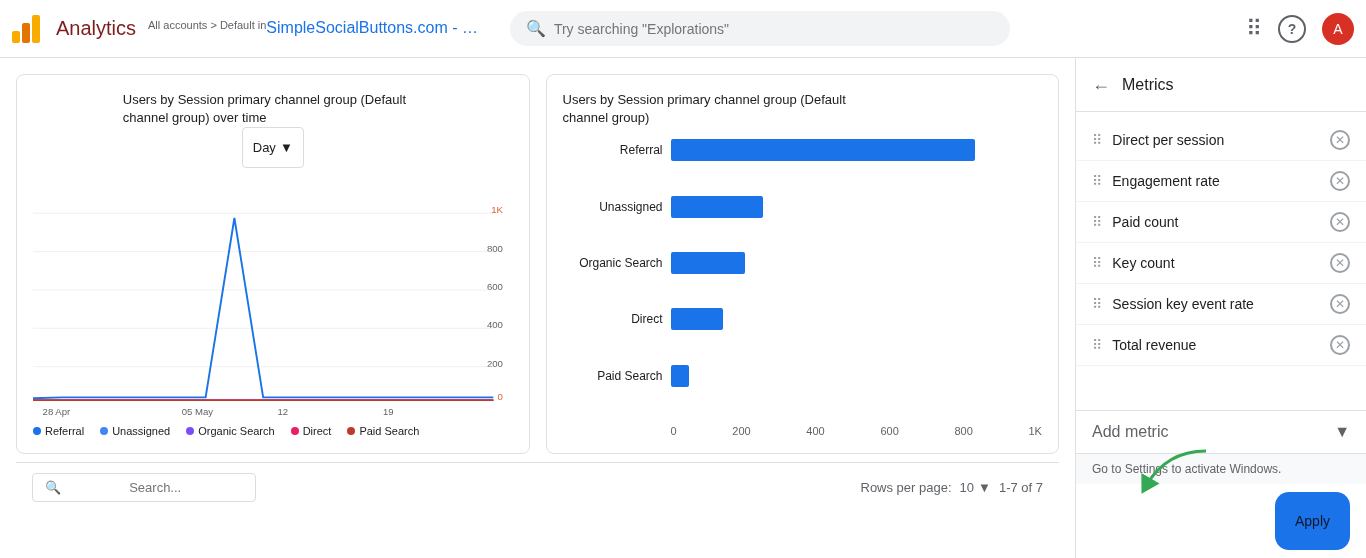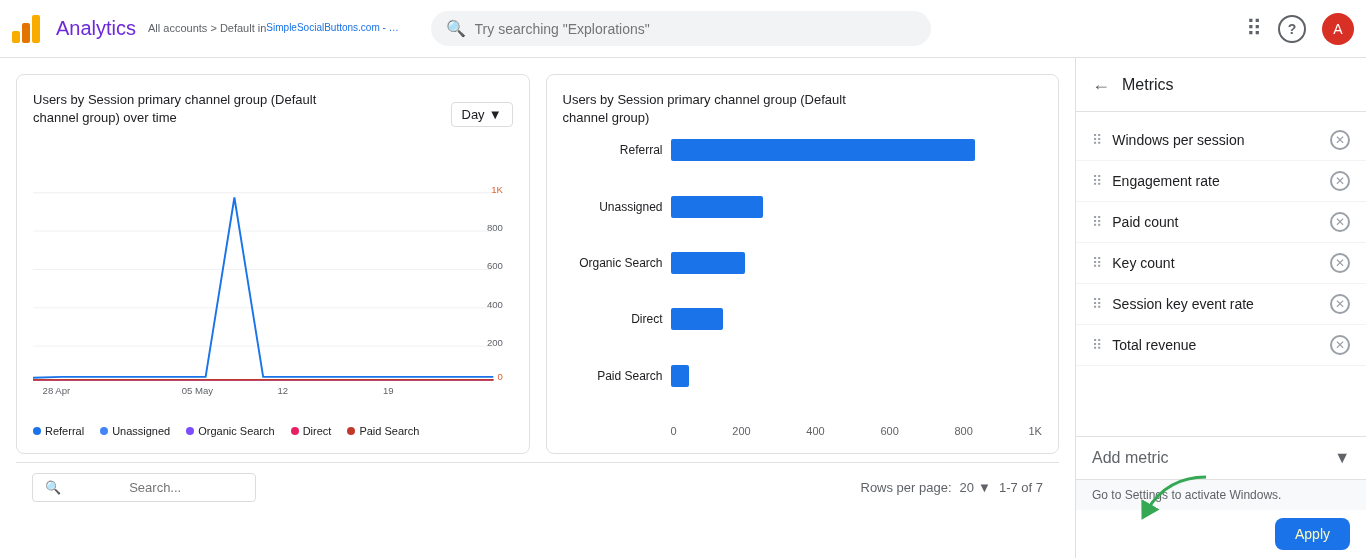--- a/index.html
+++ b/index.html
@@ -9,23 +9,23 @@
     .topnav {
       display: flex; align-items: center; height: 58px;
       padding: 0 12px; border-bottom: 1px solid #e0e0e0;
       background: #fff; gap: 12px;
     }
     .logo-icon { display: flex; align-items: flex-end; gap: 2px; height: 28px; }
     .logo-bar { width: 8px; border-radius: 2px; }
     .logo-bar1 { height: 12px; background: #F9AB00; }
     .logo-bar2 { height: 20px; background: #E37400; }
     .logo-bar3 { height: 28px; background: #F9AB00; }
-    .app-title { font-size: 20px; font-weight: 400; color: #6d28d9; margin-left: 4px; }
+    .app-title { font-size: 20px; font-weight: 400; color: #7f1d1d; margin-left: 4px; }
     .account-info { font-size: 11px; color: #5f6368; display: flex; flex-direction: row; line-height: 1.3; }
-    .account-name { color: #1a73e8; font-size: 10px; }
+    .account-name { color: #1a73e8; font-size: 16px; }
     .search-bar {
       flex: 1; max-width: 500px; display: flex; align-items: center;
       background: #f1f3f4; border-radius: 24px; padding: 8px 16px; gap: 8px; margin-left: 20px;
     }
     .search-bar input { border: none; background: transparent; outline: none; font-size: 14px; color: #202124; width: 100%; }
     .search-icon-svg { color: #5f6368; font-size: 16px; }
     .nav-right { margin-left: auto; display: flex; align-items: center; gap: 16px; }
     .grid-icon { font-size: 22px; color: #5f6368; cursor: pointer; }
     .help-icon {
       width: 28px; height: 28px; border-radius: 50%; border: 2px solid #5f6368;
@@ -43,25 +43,25 @@
 
     
     .left-panel { flex: 1; padding: 16px; overflow: auto; border-right: 1px solid #e0e0e0; }
     .charts-row { display: flex; gap: 16px; height: 380px; }
 
     
     .line-chart-container {
       flex: 1; border: 1px solid #e0e0e0; border-radius: 8px; padding: 16px;
       display: flex; flex-direction: column;
     }
-    .chart-header { display: flex; justify-content: space-between; align-items: flex-end; margin-bottom: 16px; }
+    .chart-header { display: flex; justify-content: space-between; align-items: center; margin-bottom: 16px; flex-direction: column; }
     .chart-title { font-size: 13px; color: #202124; max-width: 300px; line-height: 1.4; }
     .day-selector {
       display: flex; align-items: center; gap: 4px; border: 1px solid #dadce0;
-      border-radius: 4px; padding: 4px 10px; cursor: pointer; font-size: 13px;
+      border-radius: 4px; padding: 12px 10px; cursor: pointer; font-size: 13px;
     }
     .chart-area { flex: 1; position: relative; margin-top: 8px; }
     .line-chart-svg { width: 100%; height: 100%; }
     .legend { display: flex; gap: 16px; flex-wrap: wrap; margin-top: 8px; font-size: 11px; }
     .legend-item { display: flex; align-items: center; gap: 4px; }
     .legend-dot { width: 8px; height: 8px; border-radius: 50%; }
 
     
     .bar-chart-container {
       flex: 1; border: 1px solid #e0e0e0; border-radius: 8px; padding: 16px;
@@ -116,22 +116,22 @@
 
     
     .activate-banner {
       background: #f8f9fa; padding: 8px 16px; border-top: 1px solid #e0e0e0;
       font-size: 12px; color: #5f6368;
     }
     .apply-btn {
       display: flex; justify-content: flex-end; padding: 8px 16px;
     }
     .apply-button {
-      background: #1a73e8; color: #fef9c3; border: none; border-radius: 8px;
-      padding: 8px 20px; font-size: 14px; cursor: pointer; font-weight: 500;
+      background: #1a73e8; color: #0f172a; border: none; border-radius: 14px;
+      padding: 21px 20px; font-size: 14px; cursor: pointer; font-weight: 500;
     }
   </style>
 </head>
 <body>
 
 <div class="topnav">
   <div class="logo-icon">
     <div class="logo-bar logo-bar1"></div>
     <div class="logo-bar logo-bar2"></div>
     <div class="logo-bar logo-bar3"></div>
@@ -274,40 +274,40 @@
     </div>
 
     <div class="bottom-bar">
       <div class="search-bottom">
         <span>🔍</span>
         <input type="text" style="border: none; outline: none; background: transparent; font-size: 13px; color: rgb(95, 99, 104); text-align: center;" placeholder="Search...">
       </div>
       <div class="rows-per-page">
         <span>Rows per page:</span>
         <div class="rows-select">
-          <span>20</span>
+          <span>10</span>
           <span>▼</span>
         </div>
         <span>1-7 of 7</span>
       </div>
     </div>
   </div>
 
   <div class="right-panel">
     <div class="metrics-header">
       <span class="back-arrow">←</span>
       <span class="metrics-title">Metrics</span>
     </div>
 
     <div class="metrics-list">
 
       <div class="metric-item">
         <div class="metric-left">
           <span class="drag-icon">⠿</span>
-          <span class="metric-name">Windows per session</span>
+          <span class="metric-name">Direct per session</span>
         </div>
         <div class="close-circle">✕</div>
       </div>
 
       <div class="metric-item">
         <div class="metric-left">
           <span class="drag-icon">⠿</span>
           <span class="metric-name">Engagement rate</span>
         </div>
         <div class="close-circle">✕</div>

